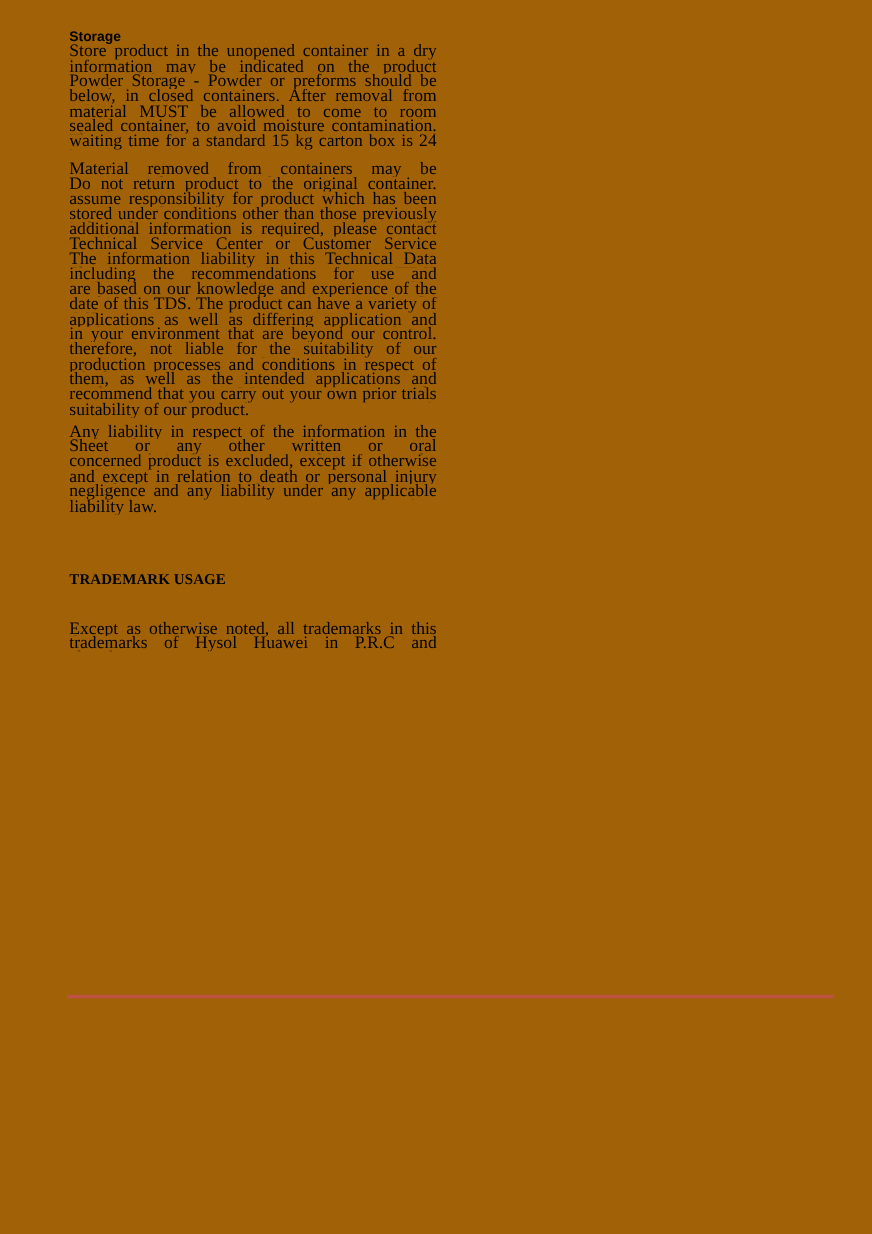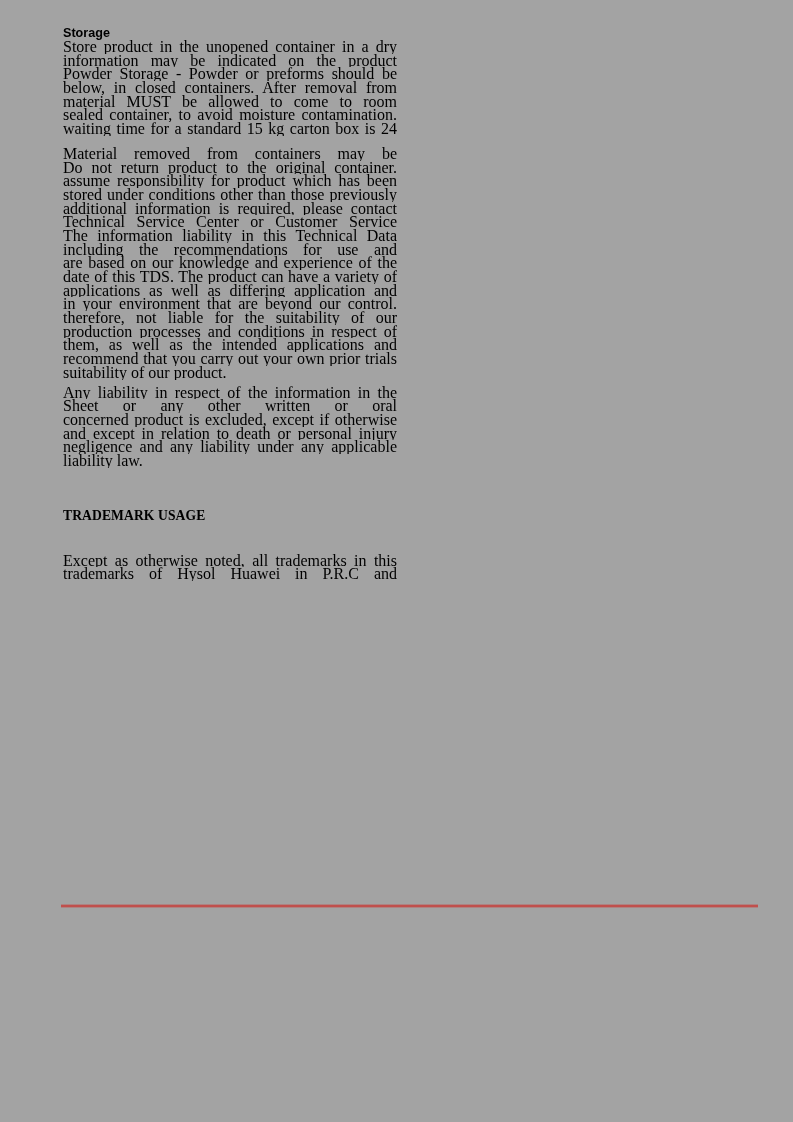--- a/index.html
+++ b/index.html
@@ -5,21 +5,21 @@
   html, body { margin: 0; padding: 0; }
   body {
     width: 793px; height: 1122px;
     background: #ffffff;
     position: relative;
     font-family: "Liberation Serif", serif;
     overflow: hidden;
   }
   .page {
     position: absolute; inset: 0;
-    background: #a3a3a3;
+    background: #a16207;
     text-decoration: underline;
   }
   .doc-body {
     position: absolute;
     left: 63px; top: 0;
     width: 334px;
     padding-top: 26px;
     color: #000000;
   }
   .line {
@@ -100,21 +100,21 @@
         <div class="line">suitability of our product.</div>
       </div>
       <div class="para" style="margin-top: 6px;">
         <div class="line j">Any liability in respect of the information in the Technical Data</div>
         <div class="line j">Sheet or any other written or oral recommendation(s) regarding the</div>
         <div class="line j">concerned product is excluded, except if otherwise explicitly agreed</div>
         <div class="line j">and except in relation to death or personal injury caused by our</div>
         <div class="line j">negligence and any liability under any applicable mandatory product</div>
         <div class="line">liability law.</div>
       </div>
-      <div class="h-trademark" style="margin-top: 40px;">
+      <div class="h-trademark" style="margin-top: 51px;">
         <div class="line">TRADEMARK USAGE</div>
       </div>
       <div class="para" style="margin-top: 31px;">
         <div class="line j">Except as otherwise noted, all trademarks in this document are</div>
         <div class="line">trademarks of Hysol Huawei in P.R.C and elsewhere.</div>
       </div>
     </div>
   <div class="rule" style="background: rgb(192, 80, 77);"></div>
 </div>
 

